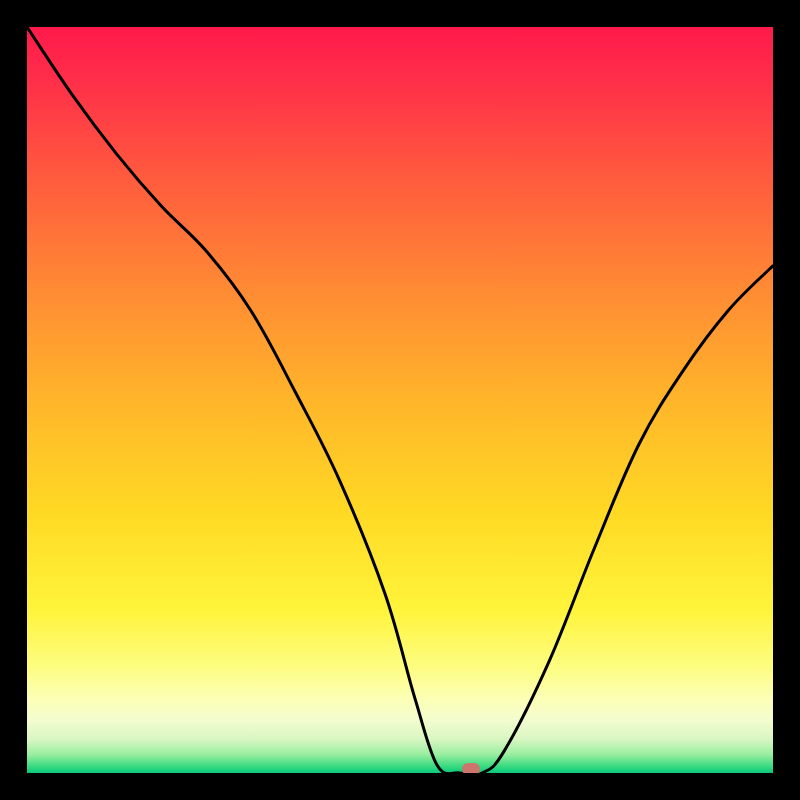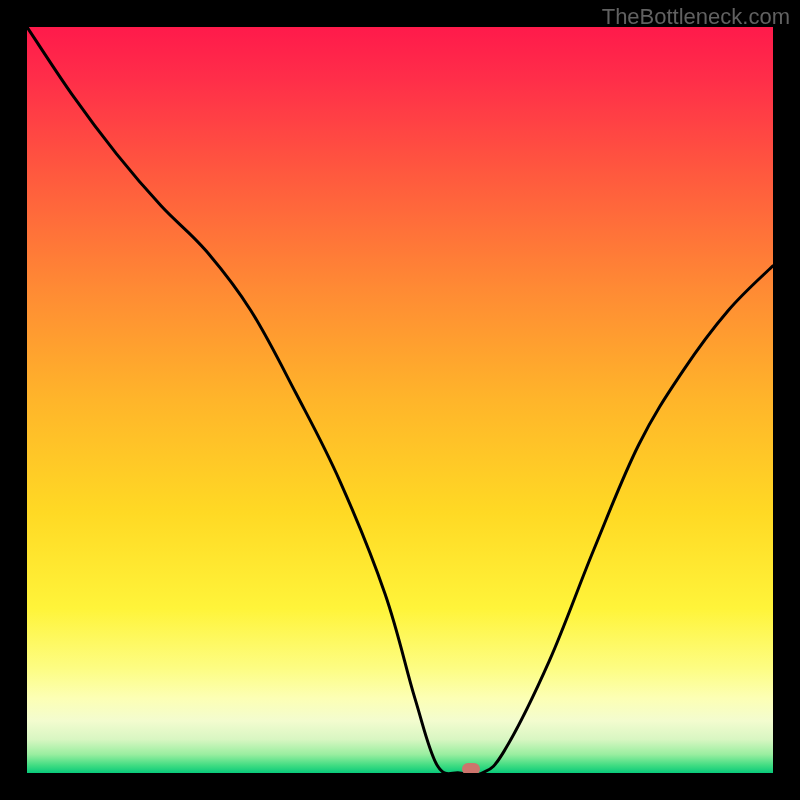--- a/index.html
+++ b/index.html
@@ -55,21 +55,20 @@
     background: #cd746c;
     border-radius: 6px;
     transform: translate(-50%, -50%);
   }
 </style>
 </head>
 <body>
 
 <div class="frame">
 
-  <div class="watermark">TheBottleneck.com</div>
 
   <div class="plot-area">
 
     <svg class="gradient-bg" viewBox="0 0 100 100" preserveAspectRatio="none">
       <defs>
         <linearGradient id="bgGrad" x1="0" y1="0" x2="0" y2="1">
             <stop offset="0%" stop-color="#ff1a4b"></stop>
             <stop offset="7.000000000000001%" stop-color="#ff2e49"></stop>
             <stop offset="20%" stop-color="#ff5a3e"></stop>
             <stop offset="35%" stop-color="#ff8a34"></stop>

